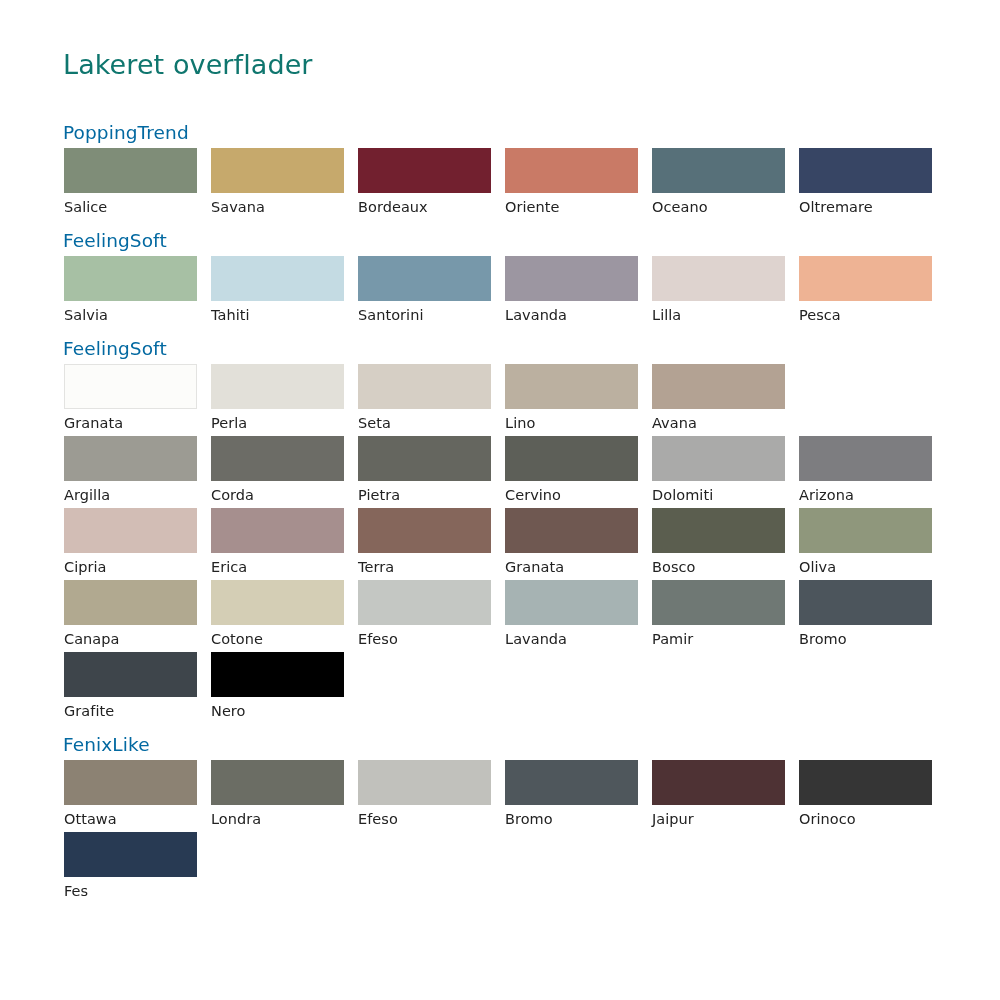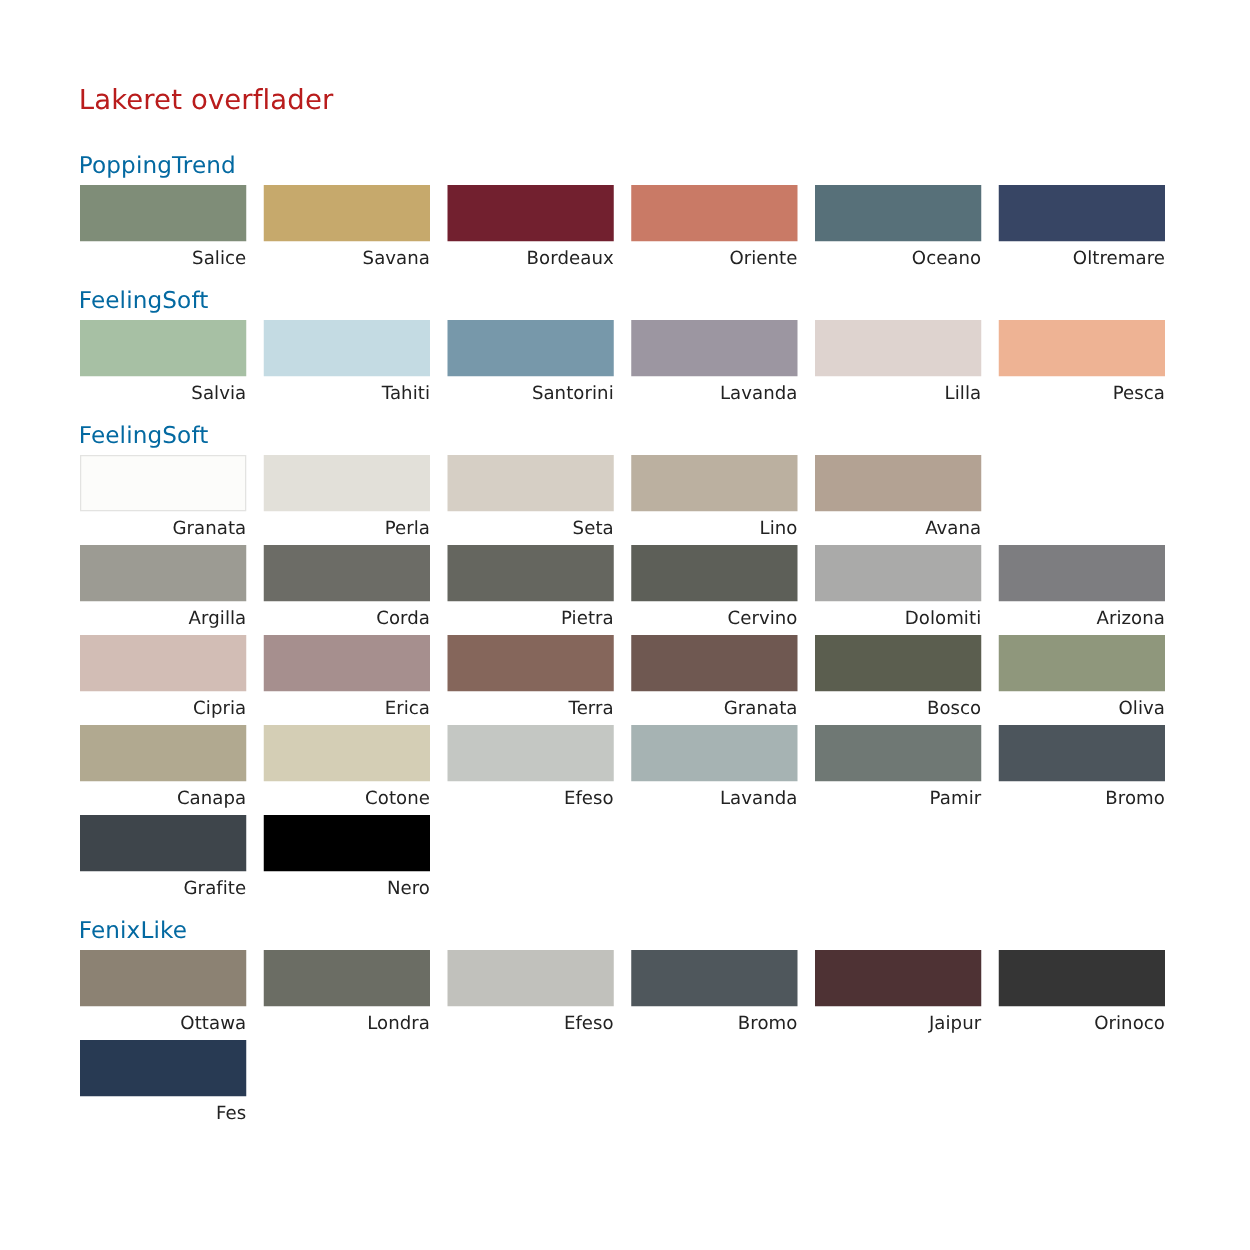--- a/index.html
+++ b/index.html
@@ -17,25 +17,25 @@
   #page {
     position: relative;
     width: 1000px;
     height: 1000px;
     overflow: hidden;
     background: #ffffff;
   }
   .page-title {
     position: absolute;
     left: 63px;
-    top: 64px;
-    font-size: 22px;
+    top: 48px;
+    font-size: 27px;
     font-weight: 400;
     letter-spacing: 0.1px;
-    color: #b91c1c;
+    color: #0f766e;
     line-height: 34px;
     margin: 0;
   }
   .groups {
     position: absolute;
     left: 0;
     top: 118px;
     width: 1000px;
   }
   .group {
@@ -48,21 +48,20 @@
     padding: 0 0 0 63px;
     font-size: 18.5px;
     font-weight: 400;
     color: #0369a1;
     line-height: 30px;
     height: 30px;
     letter-spacing: 0.1px;
   }
   .swatch-rows {
     padding-left: 0;
-    text-align: right;
   }
   .swatch-row {
     display: flex;
     flex-wrap: nowrap;
     padding-left: 64px;
     margin: 0;
     height: 72px;
   }
   .swatch-cell {
     width: 133px;

